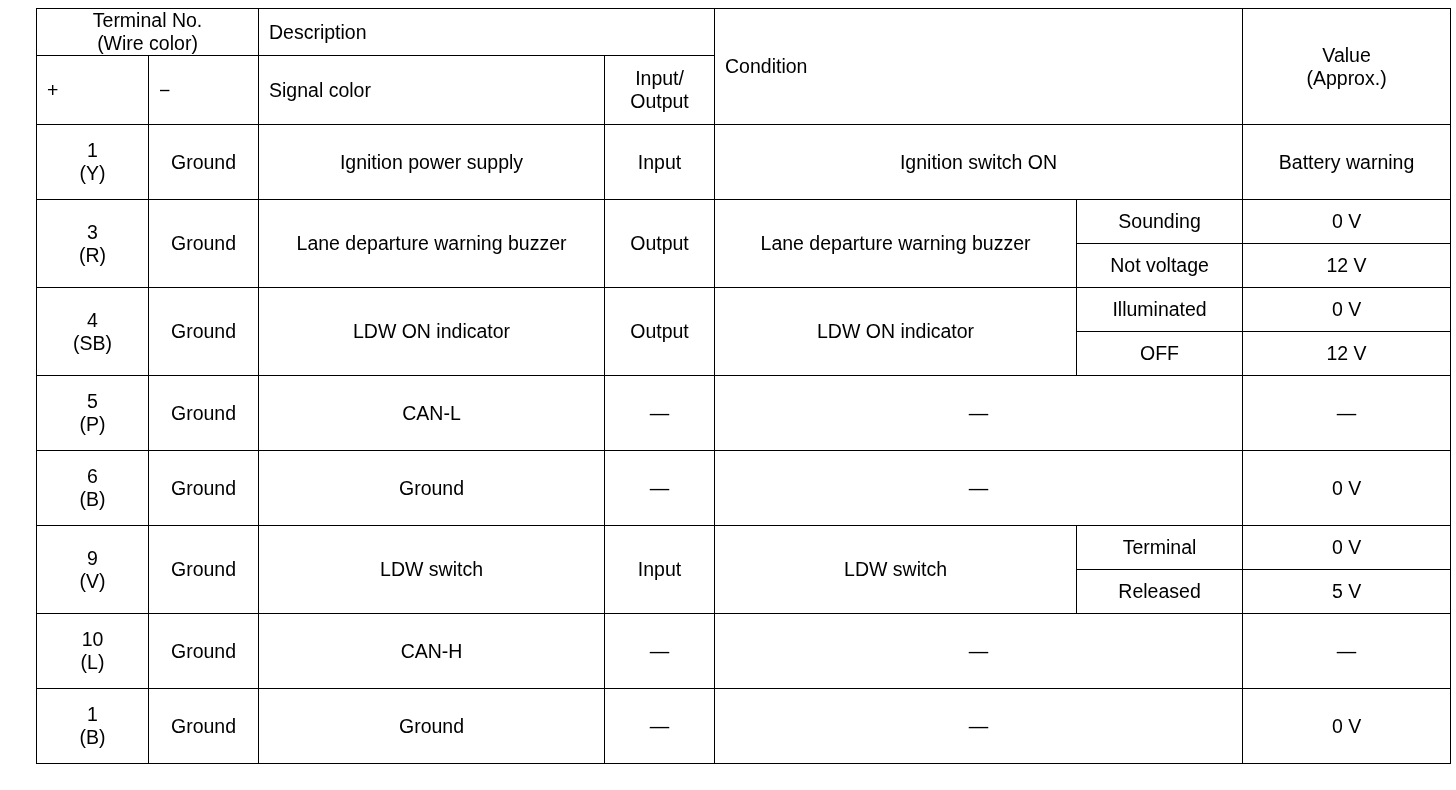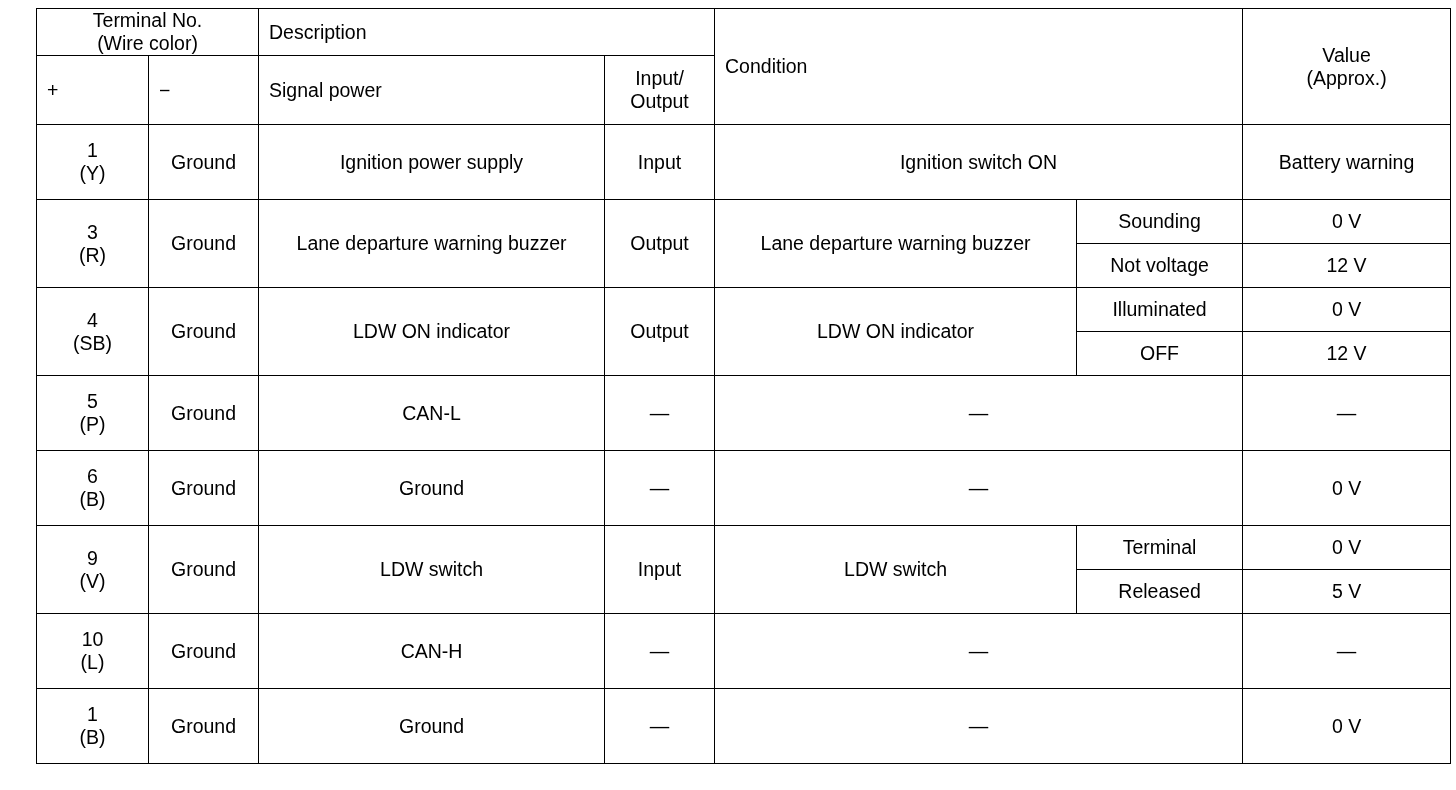--- a/index.html
+++ b/index.html
@@ -90,21 +90,21 @@
         <th class="hdr t-top t-left term-no" colspan="2" rowspan="1">Terminal No.
 (Wire color)</th>
         <th class="hdr t-top" colspan="2" rowspan="1">Description</th>
         <th class="hdr t-top t-left" colspan="2" rowspan="2">Condition</th>
         <th class="hdr t-top t-right term-no" rowspan="2">Value
 (Approx.)</th>
       </tr>
       <tr>
         <th class="hdr t-left" style="height:68px;">+</th>
         <th class="hdr">−</th>
-        <th class="hdr">Signal power</th>
+        <th class="hdr">Signal color</th>
         <th class="hdr term-no">Input/
 Output</th>
       </tr>
     </thead>
 
     <tbody id="tbody">
         <tr class="row-tall">
           <td class="term-no t-left">1
 (Y)</td>
           <td class="c-center">Ground</td>

